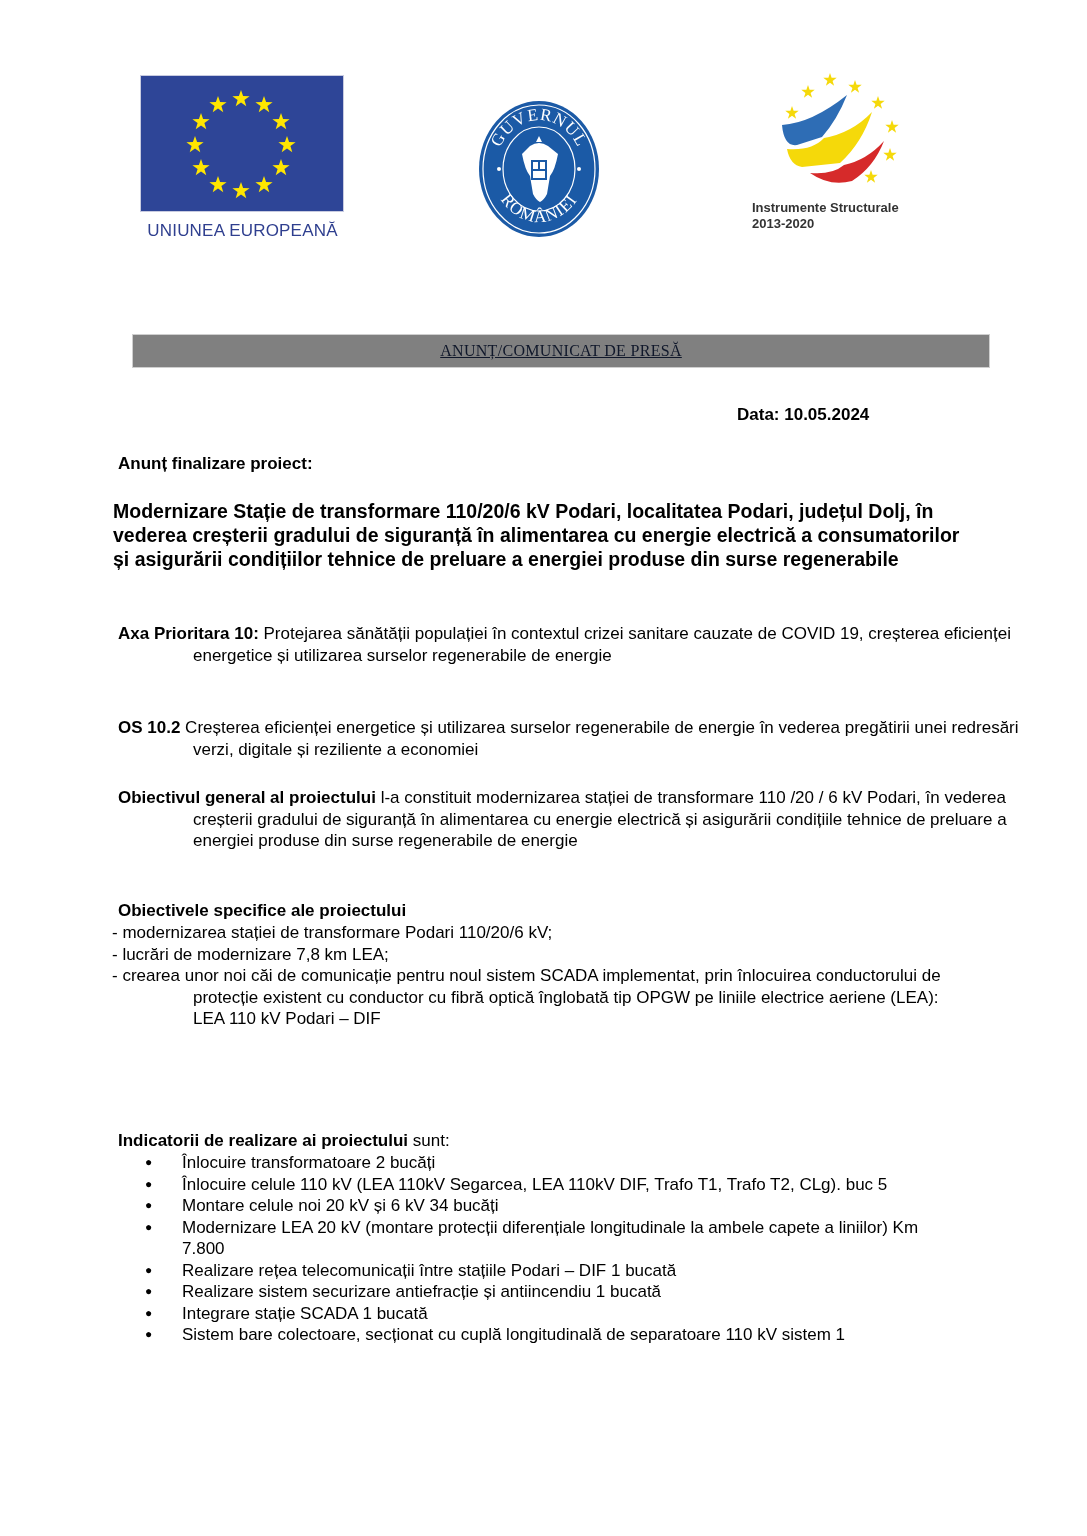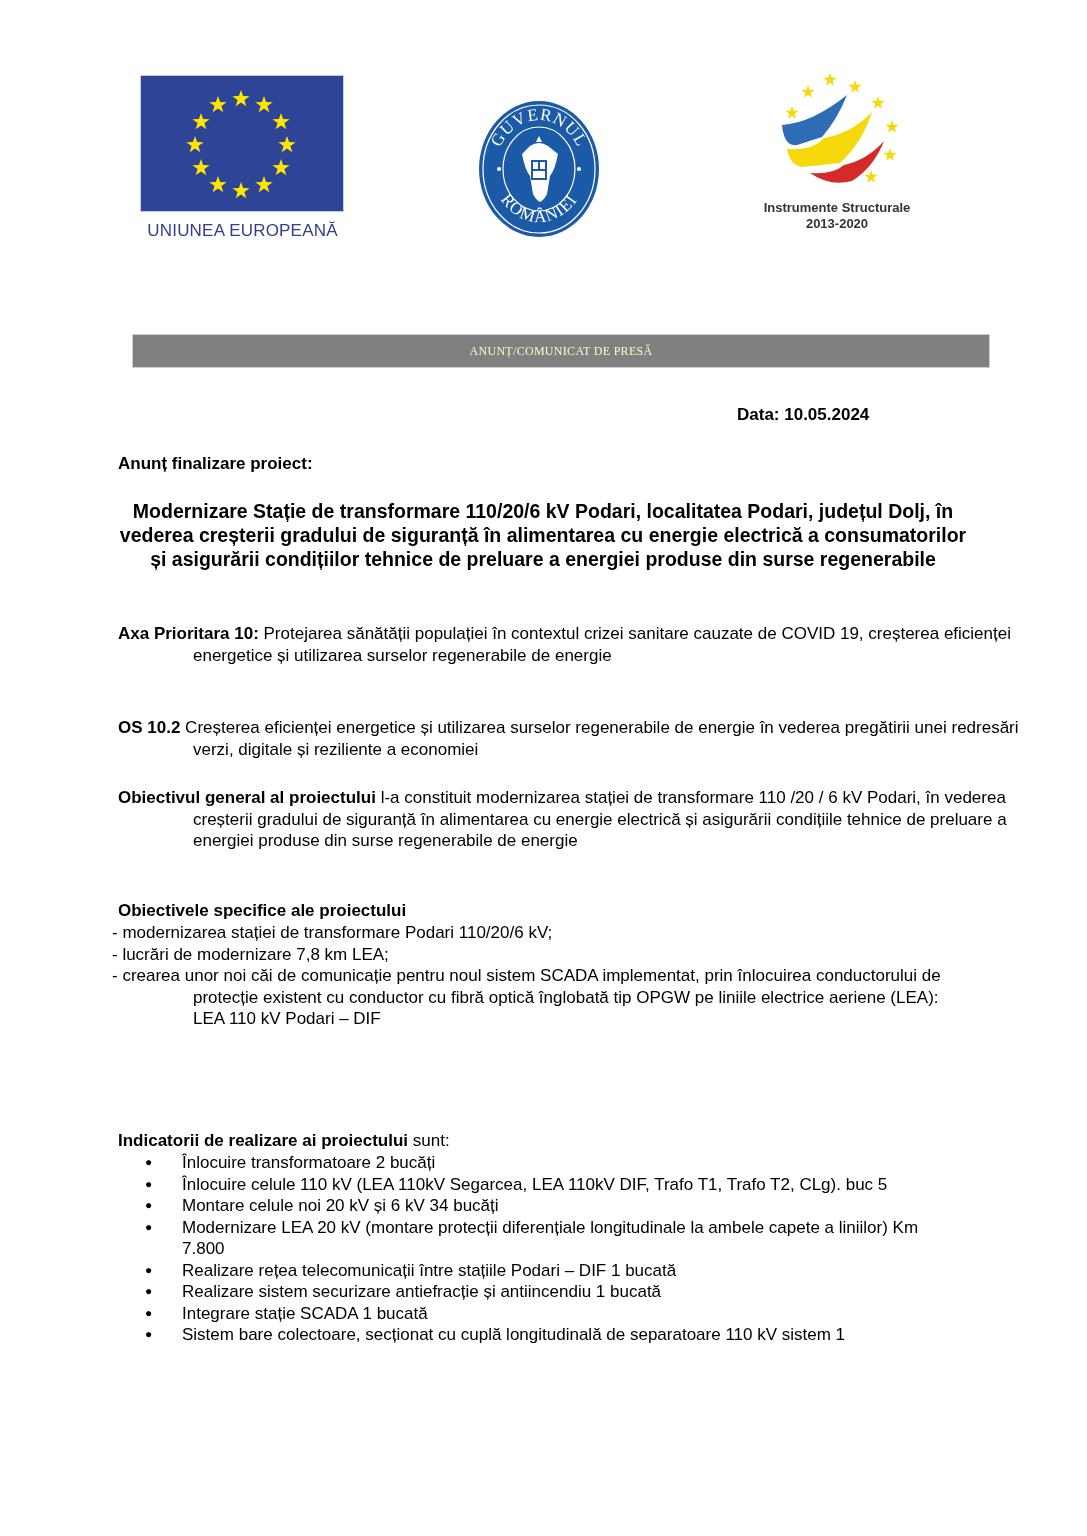--- a/index.html
+++ b/index.html
@@ -10,36 +10,36 @@
   .abs { position: absolute; }
 
   
   .eu-logo { left: 140px; top: 75px; width: 205px; height: 170px; }
   .eu-flag { position: absolute; left: 0; top: 0; width: 204px; height: 137px; background: #2e4597; border: 1px solid #c8cbe0; box-sizing: border-box; }
   .eu-caption { position: absolute; left: 0; top: 146px; width: 205px; text-align: center; color: #2f3f8f; font-size: 17px; letter-spacing: 0.2px; white-space: nowrap; }
 
   .gov-logo { left: 478px; top: 100px; width: 122px; height: 138px; }
 
   .is-logo { left: 752px; top: 65px; width: 170px; height: 170px; }
-  .is-caption { position: absolute; left: 0; width: 170px; text-align: center; color: #333; font-weight: bold; font-size: 13px; line-height: 15px; }
+  .is-caption { position: absolute; left: 0; width: 170px; color: #333; font-weight: bold; font-size: 13px; line-height: 15px; }
 
   
   .banner {
     left: 132px; top: 334px; width: 858px; height: 34px;
     background: #808080; border: 1px solid #cfcfcf; box-sizing: border-box;
     display: flex; align-items: center; justify-content: center;
   }
-  .banner span { color: #fef9c3; font-family: "Liberation Serif", serif; font-size: 12px; letter-spacing: 0.3px; }
+  .banner span { color: #0f172a; font-family: "Liberation Serif", serif; font-size: 16px; letter-spacing: 0.3px; text-decoration: underline; }
 
   .date { left: 737px; top: 405px; font-weight: bold; font-size: 17px; }
   .announce { left: 118px; top: 454px; font-weight: bold; font-size: 17px; }
 
   .title {
     left: 113px; top: 499px; width: 860px;
-    font-weight: bold; font-size: 19.5px; line-height: 24px; text-align: center;
+    font-weight: bold; font-size: 19.5px; line-height: 24px;
   }
 
   .para {
     left: 118px; width: 840px; font-size: 17px; line-height: 21.5px;
   }
   .hang { padding-left: 75px; text-indent: -75px; }
   .para b { font-weight: bold; }
 
   .spec-head { left: 118px; top: 900px; font-weight: bold; font-size: 17px; line-height: 21.5px; }
   .spec-list { left: 112px; top: 922px; width: 850px; font-size: 17px; line-height: 21.5px; }

